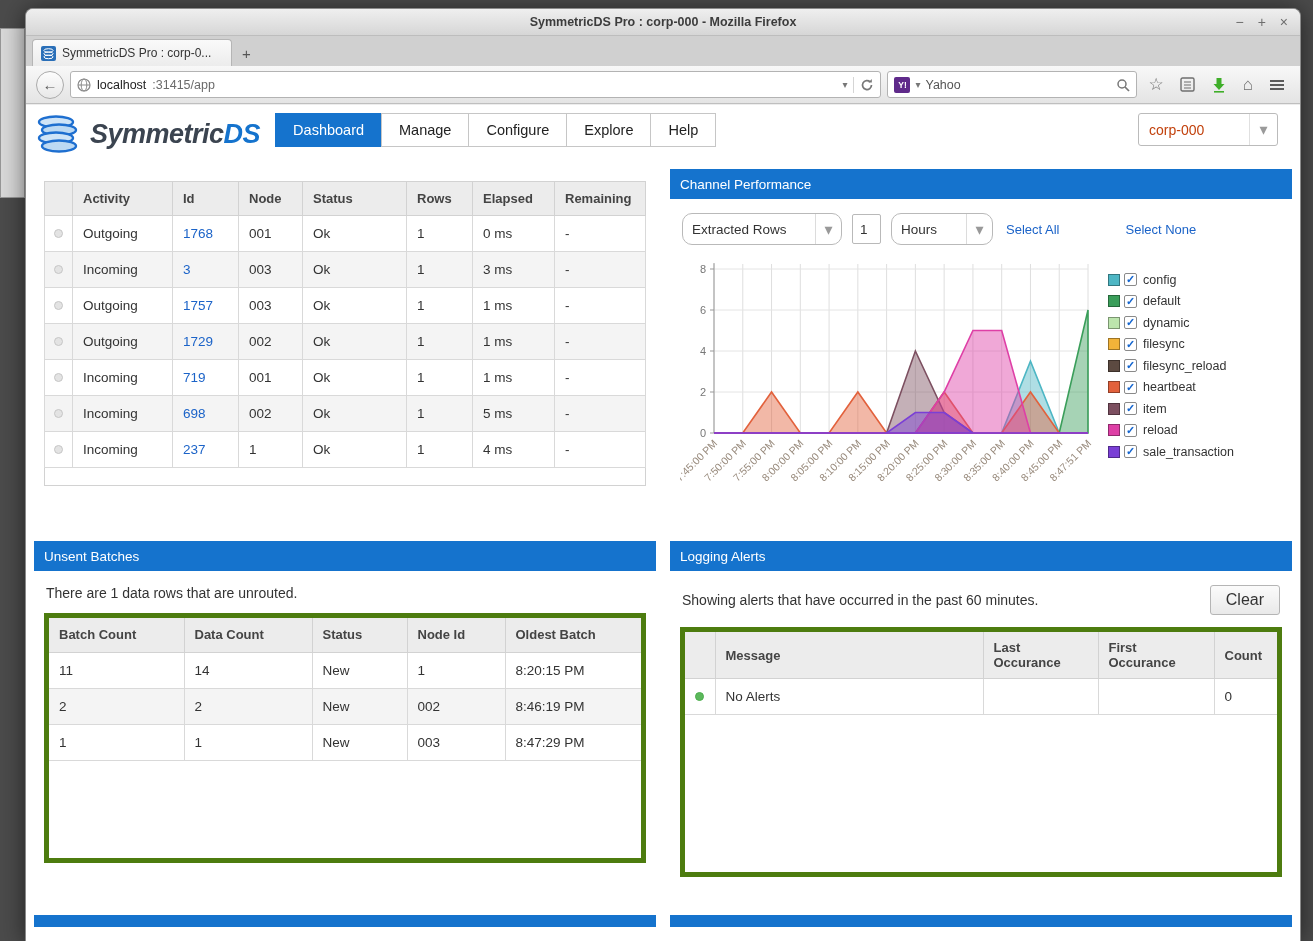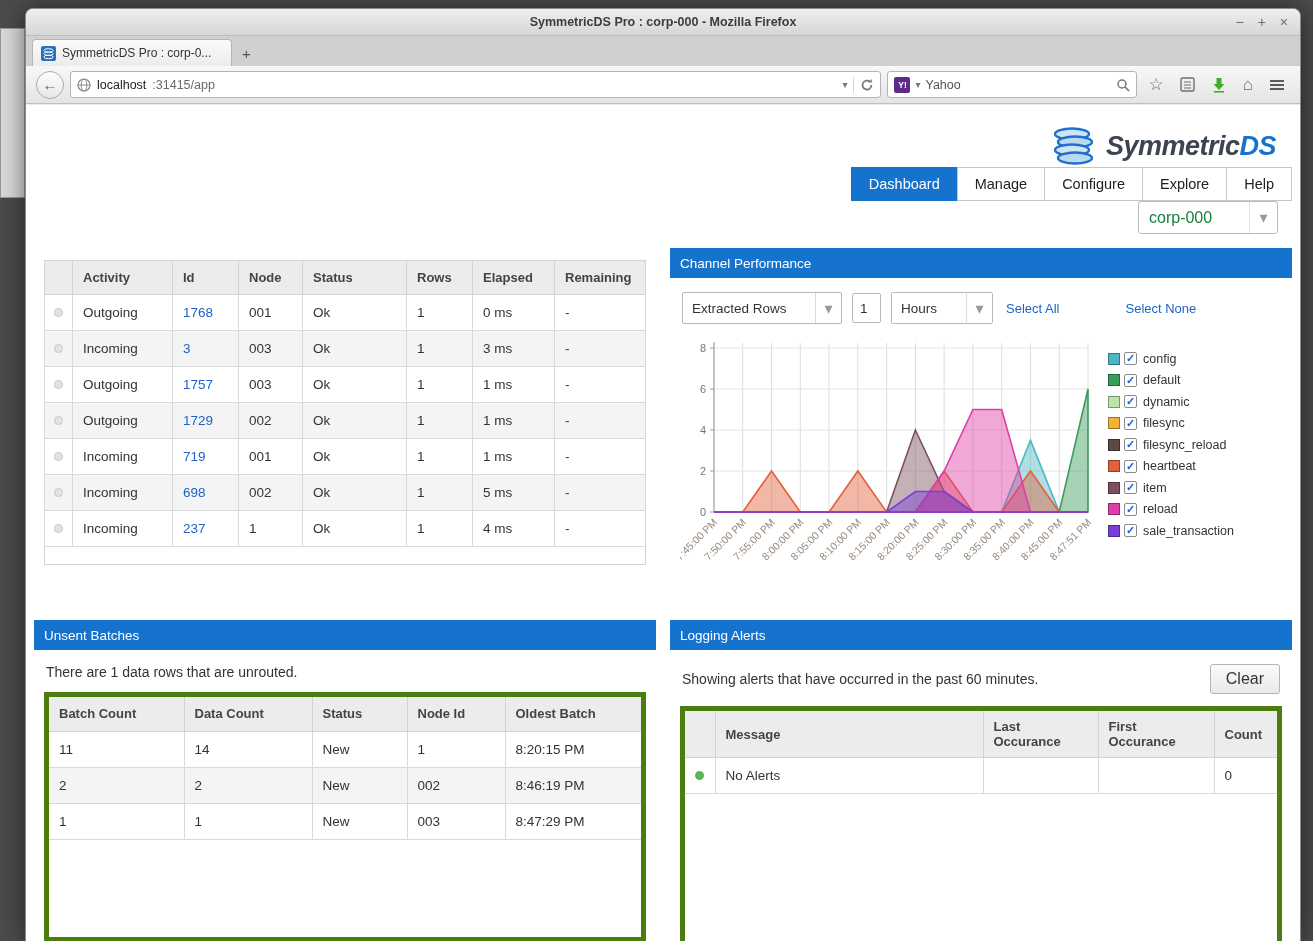--- a/index.html
+++ b/index.html
@@ -36,32 +36,32 @@
   .vdiv{ width:1px; height:16px; background:#d5d5d5; }
   .searchbar{ width:250px; height:27px; background:#fff; border:1px solid #b3b3b3; border-radius:3px;
               display:flex; align-items:center; padding:0 6px; gap:5px; }
   .ybox{ width:16px; height:16px; background:#5f2a8a; border-radius:2px; color:#fff; font-size:8.5px; font-weight:bold;
          display:flex; align-items:center; justify-content:center; }
   .searchtext{ font-size:12.5px; color:#555; }
   .navicon{ color:#6f6f6f; font-size:17px; padding:0 5px; display:flex; align-items:center; }
 
   
   .content{ position:absolute; top:96px; bottom:0; left:0; right:0; background:#fff; overflow:hidden; }
-  .page-header{ display:flex; align-items:flex-end; padding:20px 8px 14px 8px;flex-direction:column; }
+  .page-header{ display:flex; align-items:flex-start; padding:8px 8px 14px 8px; }
   .logo{ display:flex; align-items:center; gap:6px; margin-right:16px; }
   .logotext{ font-size:27px; font-weight:bold; font-style:italic; letter-spacing:-0.5px; }
   .logotext .p1{ color:#3b4450; }
   .logotext .p2{ color:var(--accent); }
   .apptabs{ display:flex; }
   .apptab{ height:34px; display:flex; align-items:center; padding:0 17px; font-size:14.5px; color:#222;
            background:#fff; border:1px solid #c6c6c6; margin-left:-1px; cursor:pointer; }
   .apptab.active{ background:var(--accent); border-color:var(--accent); color:#fff; }
   .nodesel{ margin-left:auto; margin-right:14px; width:140px; height:33px; border:1px solid #bbb; border-radius:3px;
             background:#fff; display:flex; align-items:center; }
-  .nodesel .val{ flex:1; padding-left:10px; font-size:16px; color:#15803d; }
+  .nodesel .val{ flex:1; padding-left:10px; font-size:14px; color:#c2410c; }
   .nodesel .caretzone{ width:28px; height:100%; border-left:1px solid #e0e0e0; display:flex; align-items:center; justify-content:center; color:#9a9a9a; }
 
   .grid{ display:grid; grid-template-columns:1fr 1fr; column-gap:14px; padding:0 8px; }
   .panel{ background:#fff; }
   .phead{ height:30px; background:var(--accent); color:#fff; display:flex; align-items:center; padding:0 10px; font-size:13.5px; }
   .pbody{ padding:12px 10px 0 10px; }
   .panel-top{ height:356px; margin-bottom:16px; }
   .panel-bottom{ height:362px; }
   .cutoff{ height:12px; background:var(--accent); margin-top:12px; }
 
@@ -78,21 +78,21 @@
   .tframe table th:first-child, .tframe table td:first-child{ border-left:none; }
   .tframe table th:last-child, .tframe table td:last-child{ border-right:none; }
   .tframe table th{ border-top:none; }
 
   .note{ font-size:14px; color:#333; }
   .noterow{ display:flex; align-items:center; justify-content:space-between; margin:2px 2px 12px 2px; }
   .clearbtn{ border:1px solid #b5b5b5; border-radius:3px; background:linear-gradient(#fbfbfb,#e9e9e9);
              font-size:16px; color:#333; padding:5px 15px; cursor:pointer; font-family:"Liberation Sans",sans-serif; }
 
   .controls{ display:flex; align-items:center; margin:2px 0 10px 2px; }
-  .selbox{ height:32px; border:1px solid #b9b9b9; border-radius:2px; background:#fff; display:flex; align-items:center; }
+  .selbox{ height:32px; border:1px solid #b9b9b9; border-radius:10px; background:#fff; display:flex; align-items:center; }
   .selbox .val{ padding:0 9px; font-size:13.5px; color:#333; white-space:nowrap; }
   .selbox .caretzone{ width:26px; align-self:stretch; border-left:1px solid #dcdcdc; display:flex; align-items:center; justify-content:center; color:#999; }
   .numinput{ width:29px; height:30px; border:1px solid #b9b9b9; border-radius:2px; font-size:13.5px; color:#333;
              text-align:left; padding-left:7px; margin:0 10px; font-family:"Liberation Sans",sans-serif; }
   .ctl-link{ color:var(--link); font-size:13px; text-decoration:none; cursor:pointer; }
 
   .chartwrap{ display:flex; }
   .legend{ padding-top:14px; }
   .lgitem{ display:flex; align-items:center; gap:4px; height:21.5px; }
   .swatch{ width:12px; height:12px; border:1px solid rgba(0,0,0,.35); display:inline-block; }

